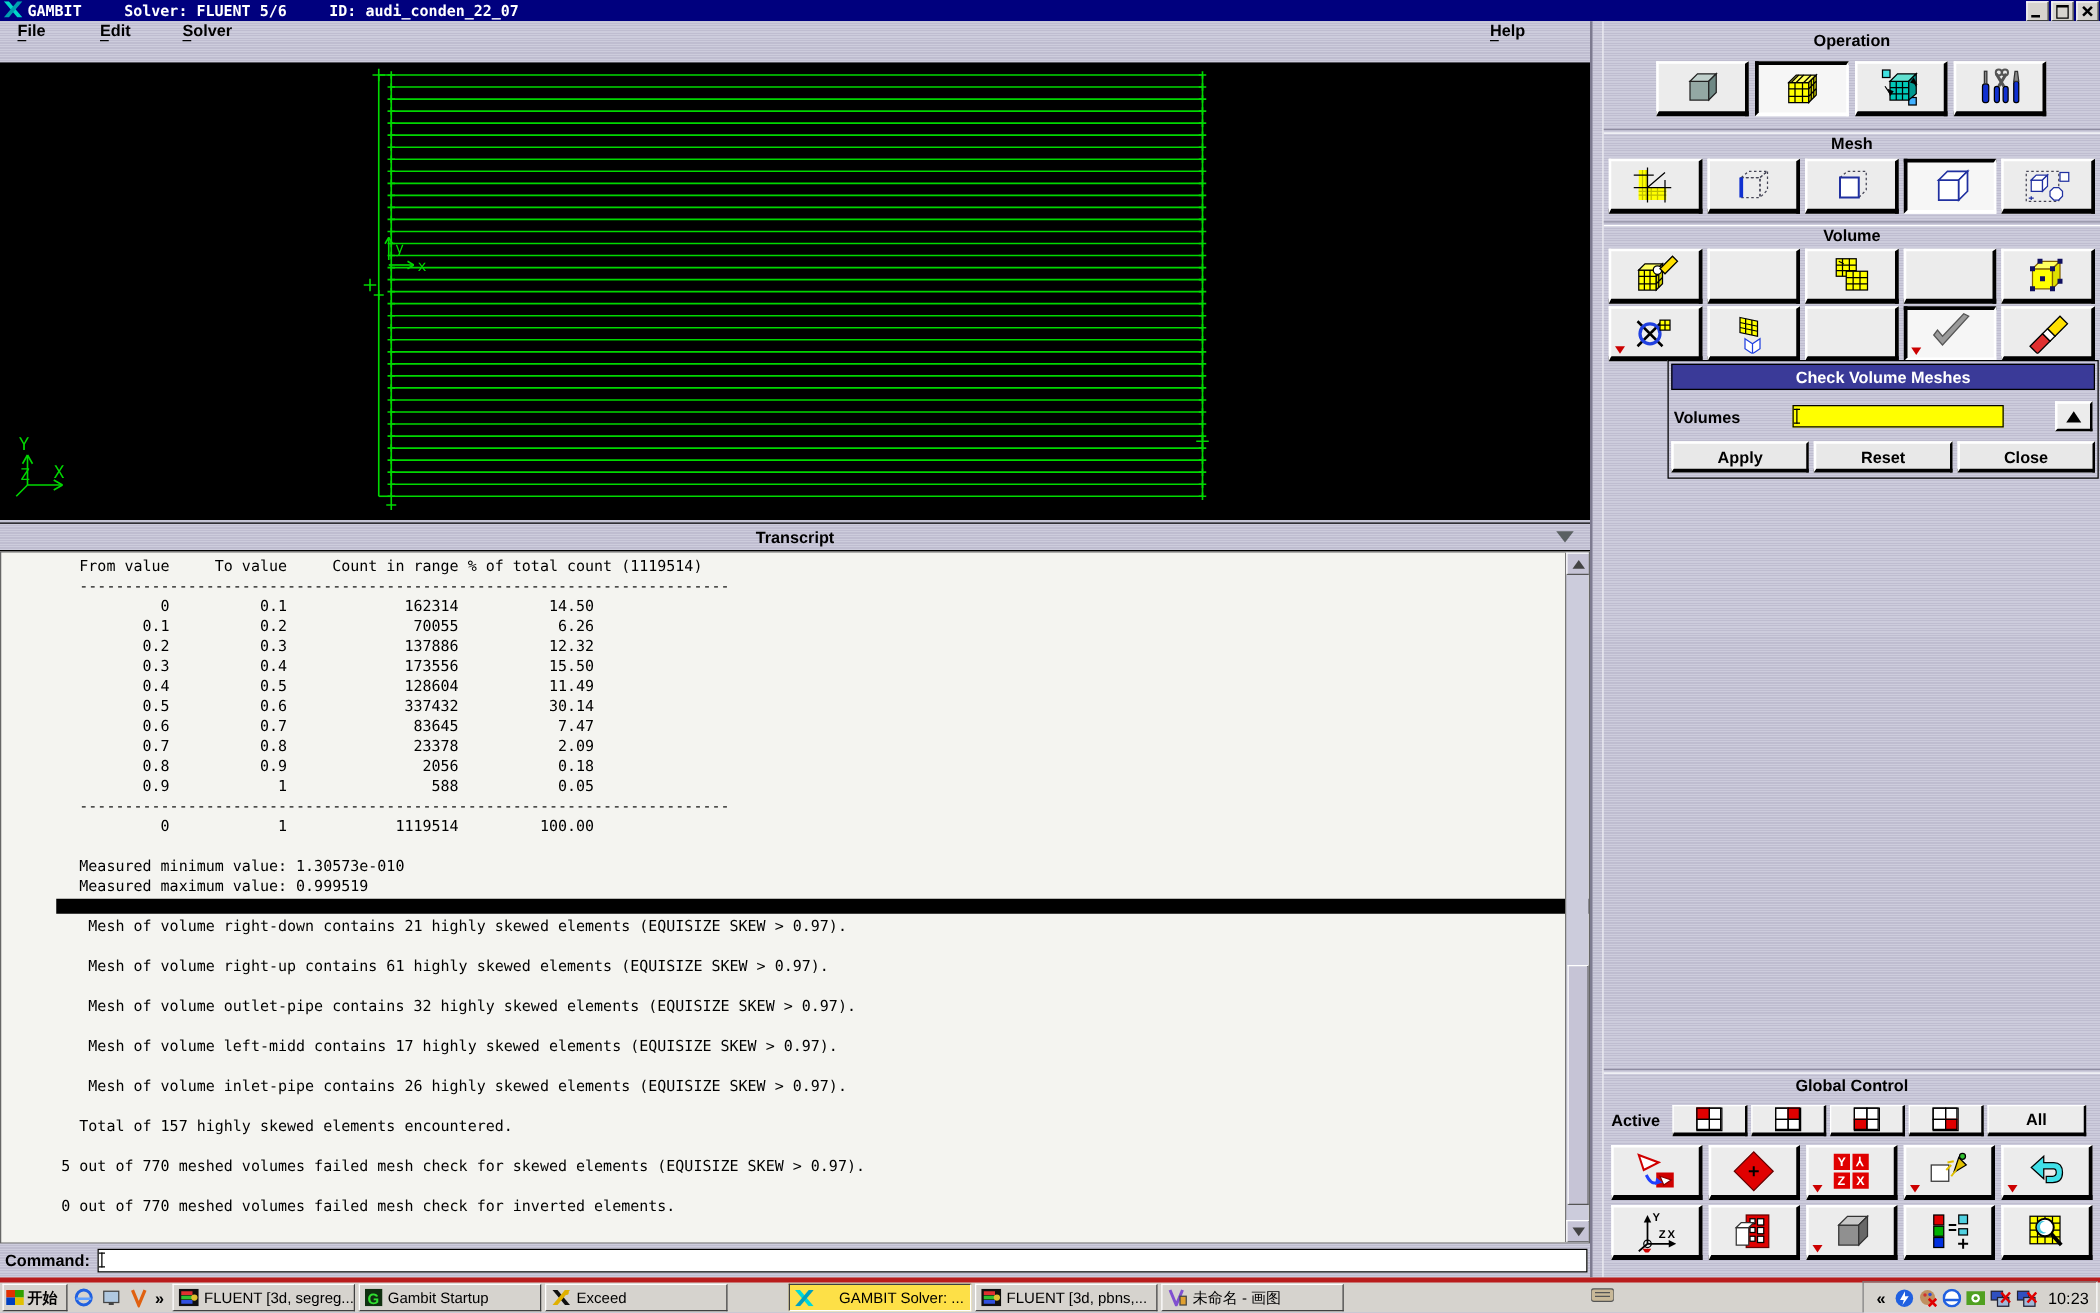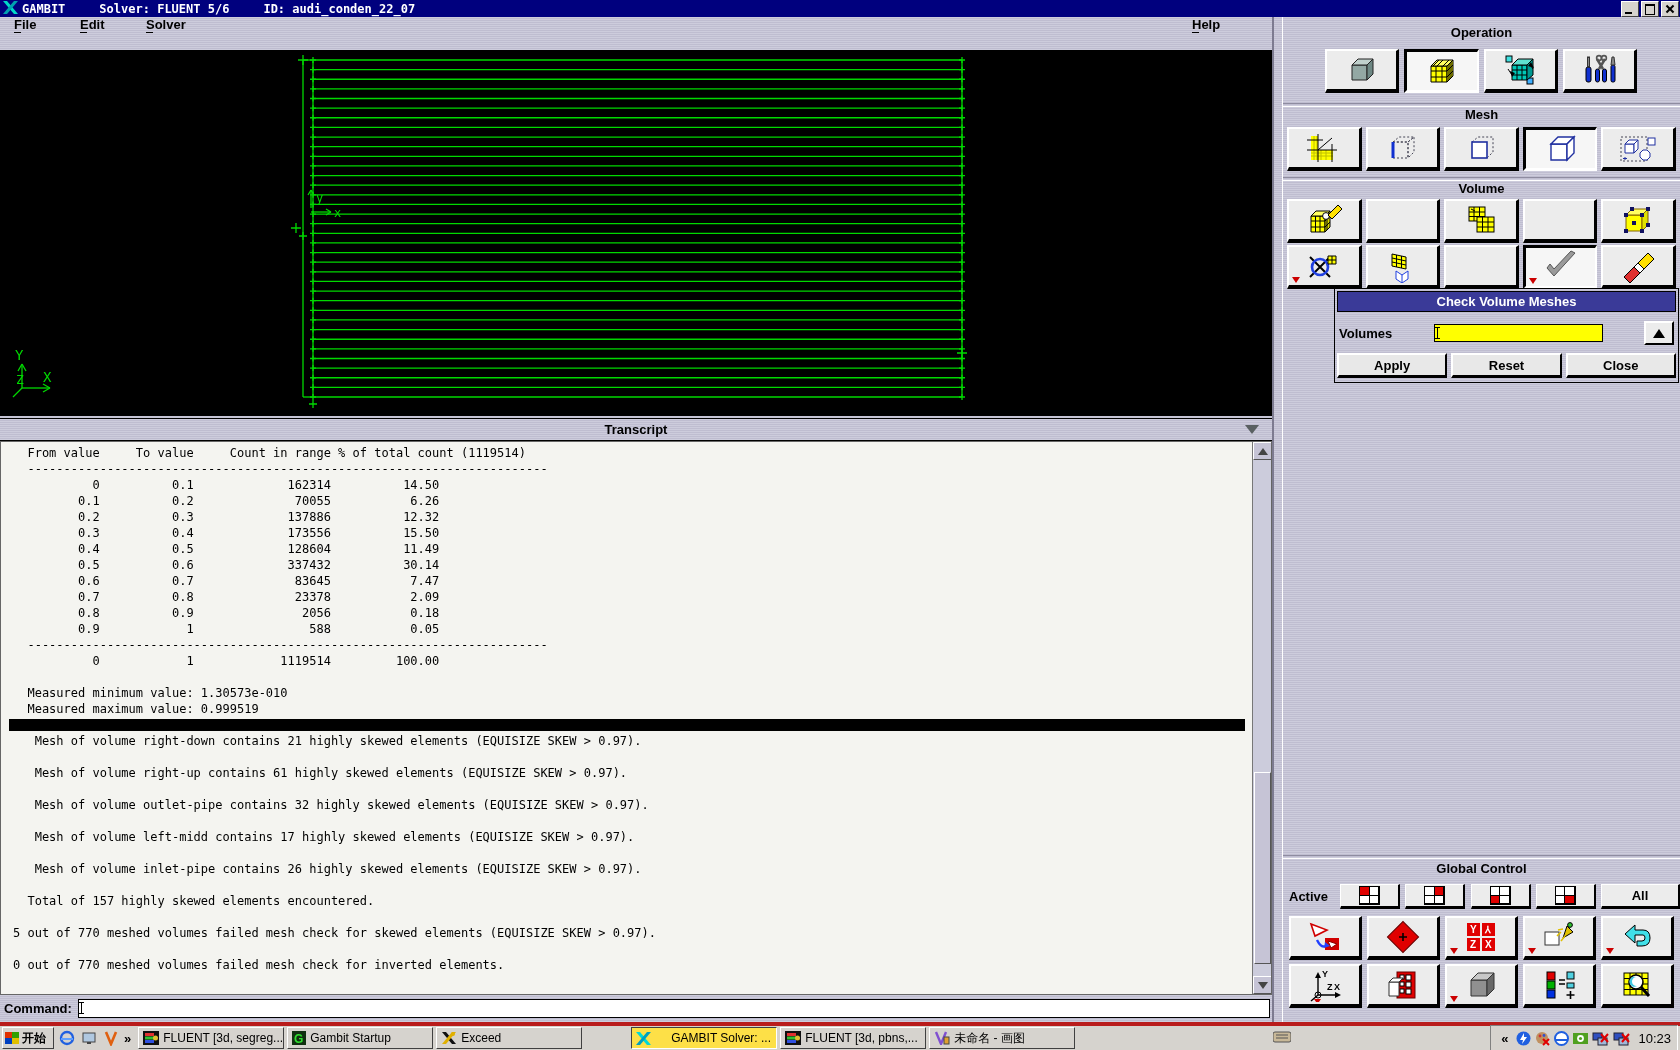--- a/index.html
+++ b/index.html
@@ -30,21 +30,21 @@
   .menu-help{position:absolute;right:28px;}
   
   .graphics{position:absolute;top:50px;left:0;width:1272px;height:366px;background:#000;}
   
   .tr-header{position:absolute;top:418px;left:0;width:1272px;height:21px;
     border-top:1px solid #000;border-bottom:2px solid #000;display:flex;align-items:center;justify-content:center;}
   .tr-title{font-weight:bold;font-size:13px;}
   .tr-collapse{position:absolute;right:8px;top:2px;width:24px;height:16px;display:flex;align-items:center;justify-content:center;}
   .arrow-down{width:0;height:0;border-left:7px solid transparent;border-right:7px solid transparent;border-top:9px solid #5a6062;}
   .tr-body{position:absolute;top:441px;left:0;width:1272px;height:554px;background:#f4f4f0;
-    border:1px solid #666;box-sizing:border-box;overflow:hidden;}
+    border:1px solid #666;box-sizing:border-box;overflow:hidden;padding-left:36px;}
   .t-line{height:16px;line-height:16px;padding-left:12px;white-space:pre;
     font-family:"DejaVu Sans Mono",monospace;font-size:12px;color:#000;}
   .t-line.hl{background:#000;height:12px;margin:2px 8px;padding:0;width:1236px;}
   .t-scroll{position:absolute;right:0;top:0;width:19px;height:100%;background:#ccccdc;border-left:1px solid #777;box-sizing:border-box;}
   .sc-btn{width:17px;height:16px;background:#c6c4d6;border-top:1px solid #fff;border-left:1px solid #fff;
     border-right:1px solid #555;border-bottom:1px solid #555;display:flex;align-items:center;justify-content:center;}
   .sc-btn.bottom{position:absolute;bottom:0;}
   .tri-up{width:0;height:0;border-left:5px solid transparent;border-right:5px solid transparent;border-bottom:7px solid #444;}
   .tri-dn{width:0;height:0;border-left:5px solid transparent;border-right:5px solid transparent;border-top:7px solid #444;}
   .sc-thumb{position:absolute;left:1px;top:330px;width:15px;height:190px;background:#c6c4d6;
@@ -80,21 +80,21 @@
   .vol-input{flex:1;height:16px;background:#ffff00;border:1px solid #000;position:relative;}
   .spin-btn{width:26px;height:20px;margin-left:5px;background:#ececec;
     border-top:2px solid #fff;border-left:2px solid #fff;border-right:2px solid #000;border-bottom:2px solid #000;
     display:flex;align-items:center;justify-content:center;}
   .spin-tri{width:0;height:0;border-left:6px solid transparent;border-right:6px solid transparent;border-bottom:9px solid #000;}
   .dlg-btns{display:flex;gap:4px;margin:0 0 2px 0;}
   .dlg-btn{flex:1;height:20px;background:#e8e8e8;font-weight:bold;font-size:13px;
     border-top:2px solid #fff;border-left:2px solid #fff;border-right:2px solid #000;border-bottom:3px solid #000;
     display:flex;align-items:center;justify-content:center;}
   
-  .active-row{position:absolute;left:0;width:100%;display:flex;align-items:center;justify-content:space-between;}
+  .active-row{position:absolute;left:0;width:100%;display:flex;align-items:center;}
   .active-label{font-weight:bold;font-size:13px;margin:0 10px 0 6px;}
   .quad-btn{width:57px;height:21px;background:#ececec;margin-right:3px;
     border-top:1px solid #fff;border-left:1px solid #fff;border-right:2px solid #000;border-bottom:3px solid #000;
     display:flex;align-items:center;justify-content:center;}
   .quad{width:19px;height:17px;background:#fff;border:1px solid #000;display:grid;grid-template-columns:1fr 1fr;grid-template-rows:1fr 1fr;}
   .quad i{border:1px solid #000;margin:-1px 0 0 -1px;}
   .q1 .quad i:nth-child(1){background:#e00000;} .q2 .quad i:nth-child(2){background:#e00000;}
   .q3 .quad i:nth-child(3){background:#e00000;} .q4 .quad i:nth-child(4){background:#e00000;}
   .all-btn{width:76px;height:21px;background:#ececec;font-weight:bold;font-size:13px;
     border-top:1px solid #fff;border-left:1px solid #fff;border-right:2px solid #000;border-bottom:3px solid #000;

